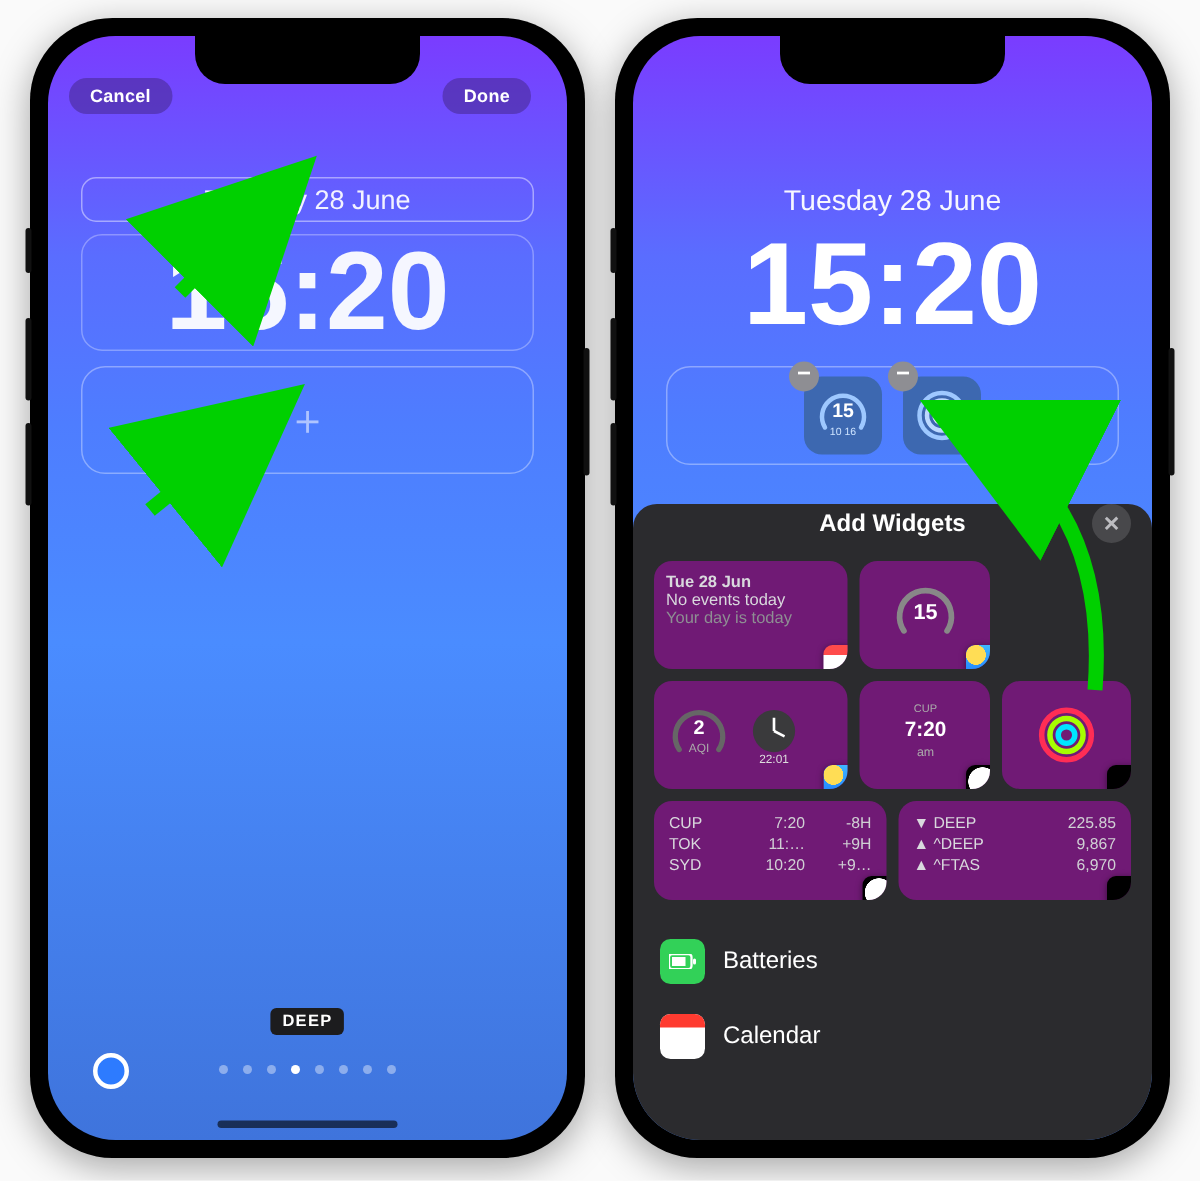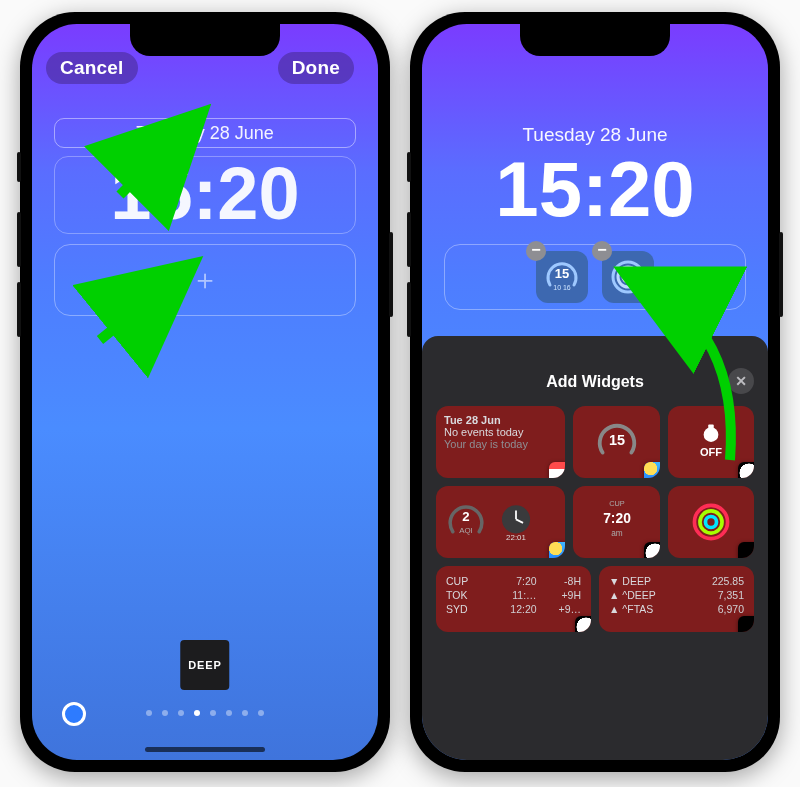--- a/index.html
+++ b/index.html
@@ -50,21 +50,21 @@
   .side-btn.right1 { right: -3px; top: 220px; width: 4px; height: 85px; }
 
   
   .pill-btn {
     position: absolute;
     top: 28px;
     padding: 5px 14px;
     border-radius: 16px;
     background: rgba(70,40,140,.55);
     color: #fff;
-    font-size: 19px;
+    font-size: 12px;
     font-weight: 600;
     letter-spacing: .2px;
   }
   .pill-btn.cancel { left: 14px; }
   .pill-btn.done   { right: 24px; }
 
   .date-row {
     position: absolute;
     top: 94px;
     left: 22px; right: 22px;
@@ -110,21 +110,21 @@
   .style-badge {
     position: absolute;
     bottom: 70px;
     left: 50%;
     transform: translateX(-50%);
     background: #1c1c1e;
     color: #fff;
     font-size: 11px;
     font-weight: 700;
     letter-spacing: .08em;
-    padding: 19px 8px;
+    padding: 3px 8px;
     border-radius: 4px;
   }
   .pager {
     position: absolute;
     bottom: 44px;
     left: 0; right: 0;
     display: flex;
     gap: 10px;
     justify-content: center;
     align-items: center;
@@ -206,21 +206,21 @@
   }
   .wchip svg { width: 40px; height: 40px; }
 
   .sheet {
     position: absolute;
     left: 0; right: 0;
     bottom: 0;
     top: 312px;
     background: #2b2b2e;
     border-radius: 16px 16px 0 0;
-    padding: 32px 14px 0;
+    padding: 0 14px 0;
     color: #fff;
   }
   .sheet-header {
     display: flex;
     align-items: center;
     justify-content: center;
     position: relative;
     height: 28px;
     font-size: 16px;
     font-weight: 600;
@@ -237,21 +237,21 @@
   }
   .wgrid {
     margin-top: 10px;
     display: grid;
     grid-template-columns: 1.5fr 1fr 1fr;
     grid-auto-rows: 72px;
     gap: 8px;
   }
   .wcell {
     position: relative;
-    background: #7f1d1d;
+    background: #701a75;
     border-radius: 12px;
     padding: 8px;
     font-size: 11px;
     color: #d9d9dd;
     overflow: hidden;
   }
   .wcell .badge {
     position: absolute;
     bottom: -6px; right: -6px;
     width: 22px; height: 22px;
@@ -384,28 +384,20 @@
           <div style="color:#8e8e93">Your day is today</div>
           <div class="badge cal"></div>
         </div>
         <div class="wcell small">
           <svg viewBox="0 0 50 50" width="48" height="48">
             <path d="M10 36 A18 18 0 1 1 40 36" fill="none" stroke="#888" stroke-width="4" stroke-linecap="round"></path>
             <text x="25" y="28" text-anchor="middle" fill="#fff" font-size="15" font-weight="700">15</text>
           </svg>
           <div class="badge weather"></div>
         </div>
-        <div class="wcell small">
-          <svg viewBox="0 0 50 50" width="46" height="46">
-            <circle cx="25" cy="17" r="8" fill="#fff"></circle>
-            <rect x="22" y="6" width="6" height="4" rx="1" fill="#fff"></rect>
-            <text x="25" y="40" text-anchor="middle" fill="#fff" font-size="12" font-weight="700">OFF</text>
-          </svg>
-          <div class="badge clock"></div>
-        </div>
 
         <div class="wcell small" style="grid-column:1/2; display:flex; gap:6px; align-items:center; justify-content:flex-start;">
           <svg viewBox="0 0 50 50" width="44" height="44">
             <path d="M10 36 A18 18 0 1 1 40 36" fill="none" stroke="#666" stroke-width="4" stroke-linecap="round"></path>
             <text x="25" y="24" text-anchor="middle" fill="#fff" font-size="15" font-weight="700">2</text>
             <text x="25" y="38" text-anchor="middle" fill="#aaa" font-size="9">AQI</text>
           </svg>
           <svg viewBox="0 0 50 50" width="44" height="44">
             <circle cx="25" cy="22" r="16" fill="#3a3a3c"></circle>
             <line x1="25" y1="22" x2="25" y2="12" stroke="#fff" stroke-width="2"></line>
@@ -441,48 +433,64 @@
                   <td>7:20</td>
                   <td>-8H</td>
                 </tr>
             <tr>
                   <td>TOK</td>
                   <td>11:…</td>
                   <td>+9H</td>
                 </tr>
             <tr>
                   <td>SYD</td>
-                  <td>12:20</td>
+                  <td>10:20</td>
                   <td>+9…</td>
                 </tr>
           </tbody>
             </table>
           <div class="badge clock"></div>
         </div>
         <div class="wcell">
           <table>
             <tbody>
                 <tr>
                   <td>▼ DEEP</td>
                   <td>225.85</td>
                 </tr>
             <tr>
                   <td>▲ ^DEEP</td>
-                  <td>7,351</td>
+                  <td>9,867</td>
                 </tr>
             <tr>
                   <td>▲ ^FTAS</td>
                   <td>6,970</td>
                 </tr>
           </tbody>
             </table>
           <div class="badge stocks"></div>
         </div>
       </div>
 
+      <div class="applist">
+        <div class="appitem">
+          <div class="appicon bat">
+            <svg width="18" height="10" viewBox="0 0 18 10">
+                <rect x="0" y="0" width="15" height="10" rx="2" fill="none" stroke="#fff" stroke-width="1.5"></rect>
+                <rect x="2" y="2" width="9" height="6" fill="#fff"></rect>
+                <rect x="16" y="3" width="2" height="4" rx="1" fill="#fff"></rect>
+              </svg>
+          </div>
+          <span>Batteries</span>
+        </div>
+        <div class="appitem">
+          <div class="appicon cal"></div>
+          <span>Calendar</span>
+        </div>
+      </div>
     </div>
   </div>
 </div>
 
 <svg class="arrow" style="left:30px; top:0;" width="370" height="400">
   <defs>
     <marker id="ah" markerWidth="12" markerHeight="12" refX="9" refY="6" orient="auto">
       <path d="M0,0 L12,6 L0,12 Z" fill="#00d000"></path>
     </marker>
   </defs>

